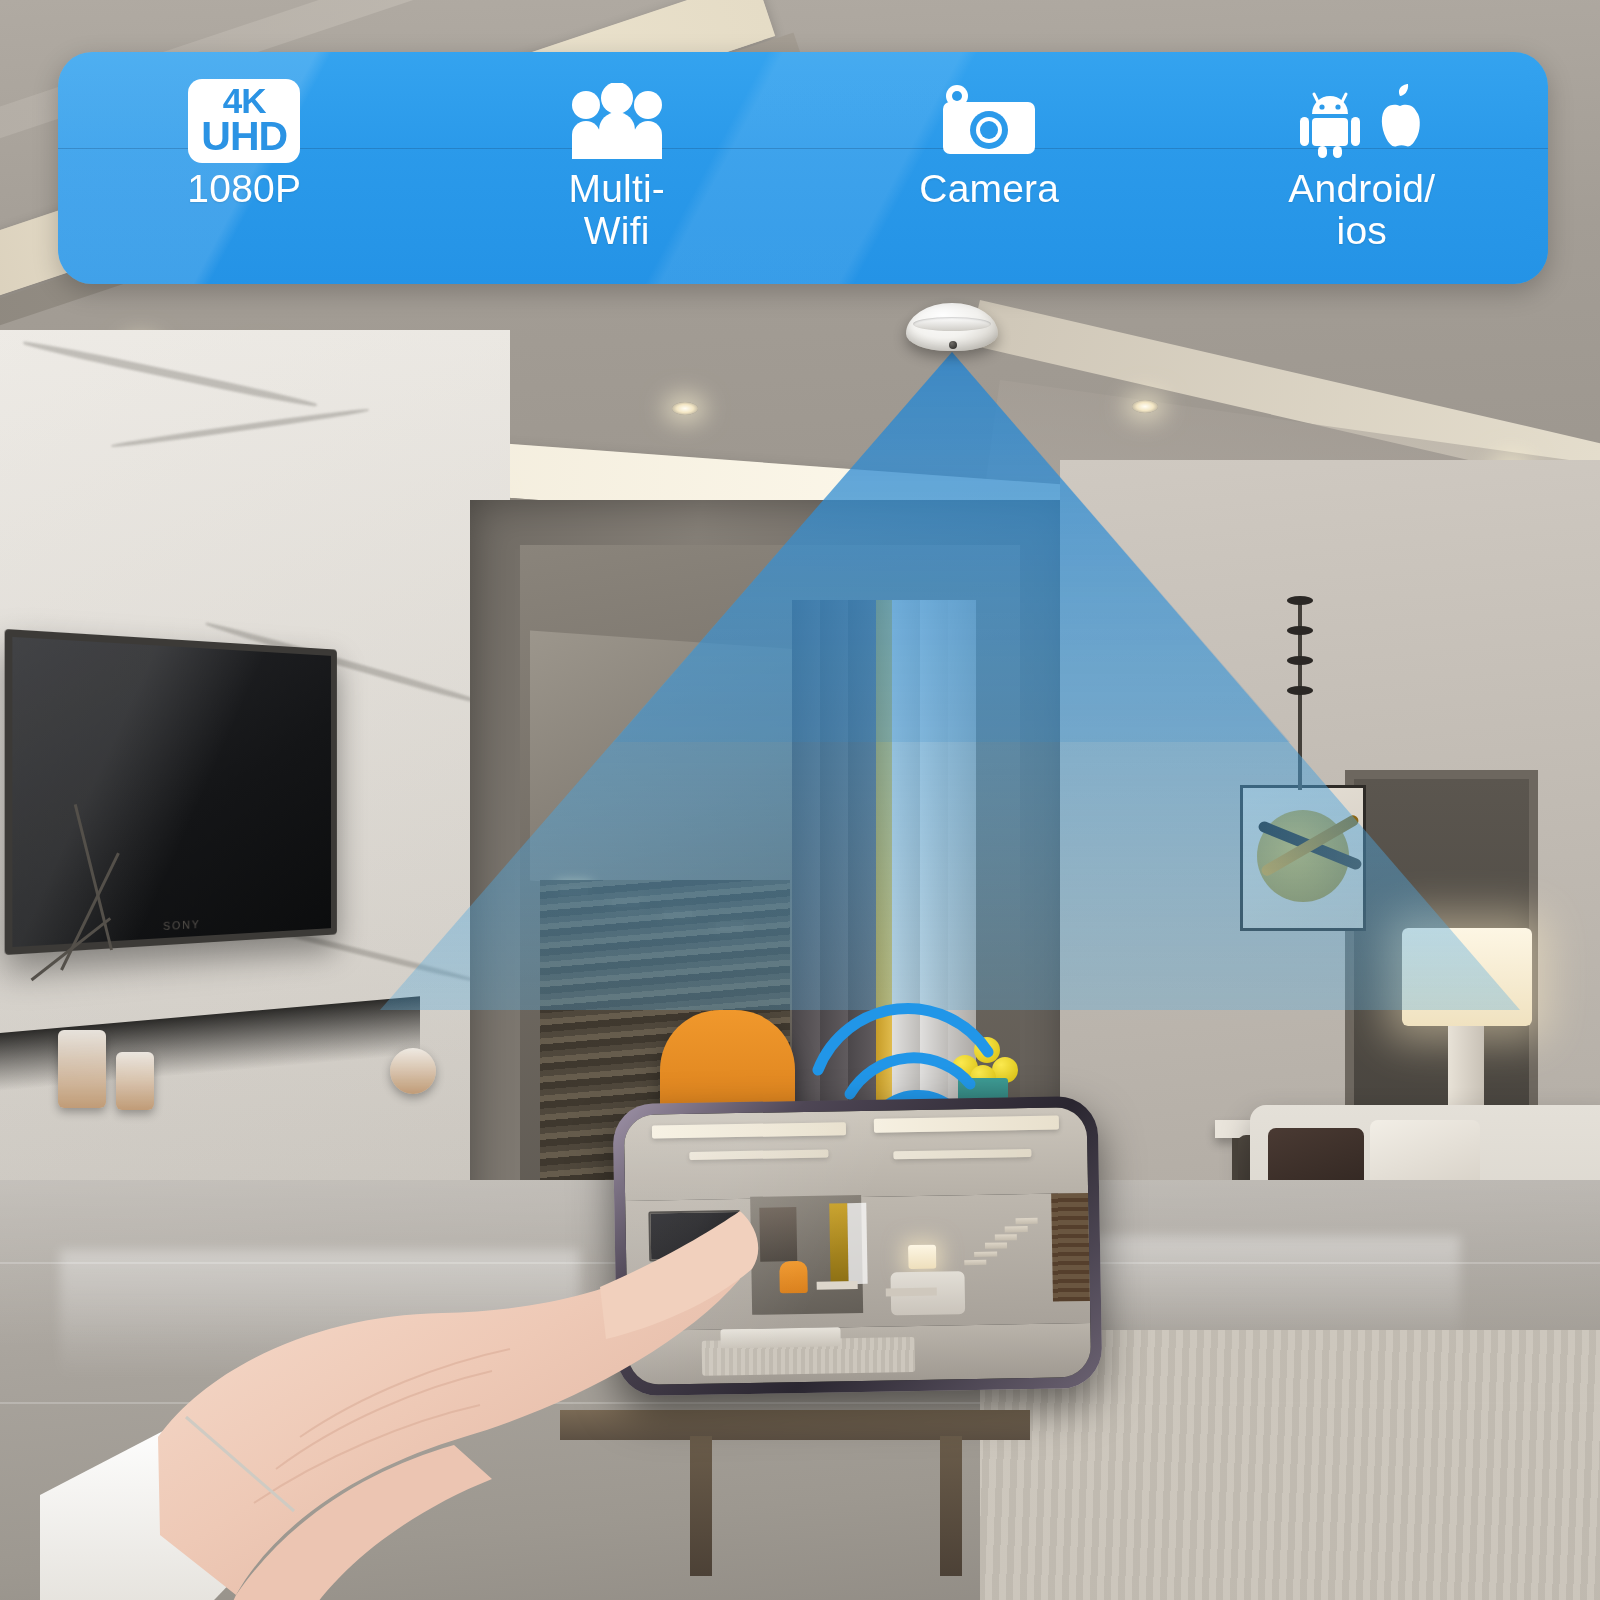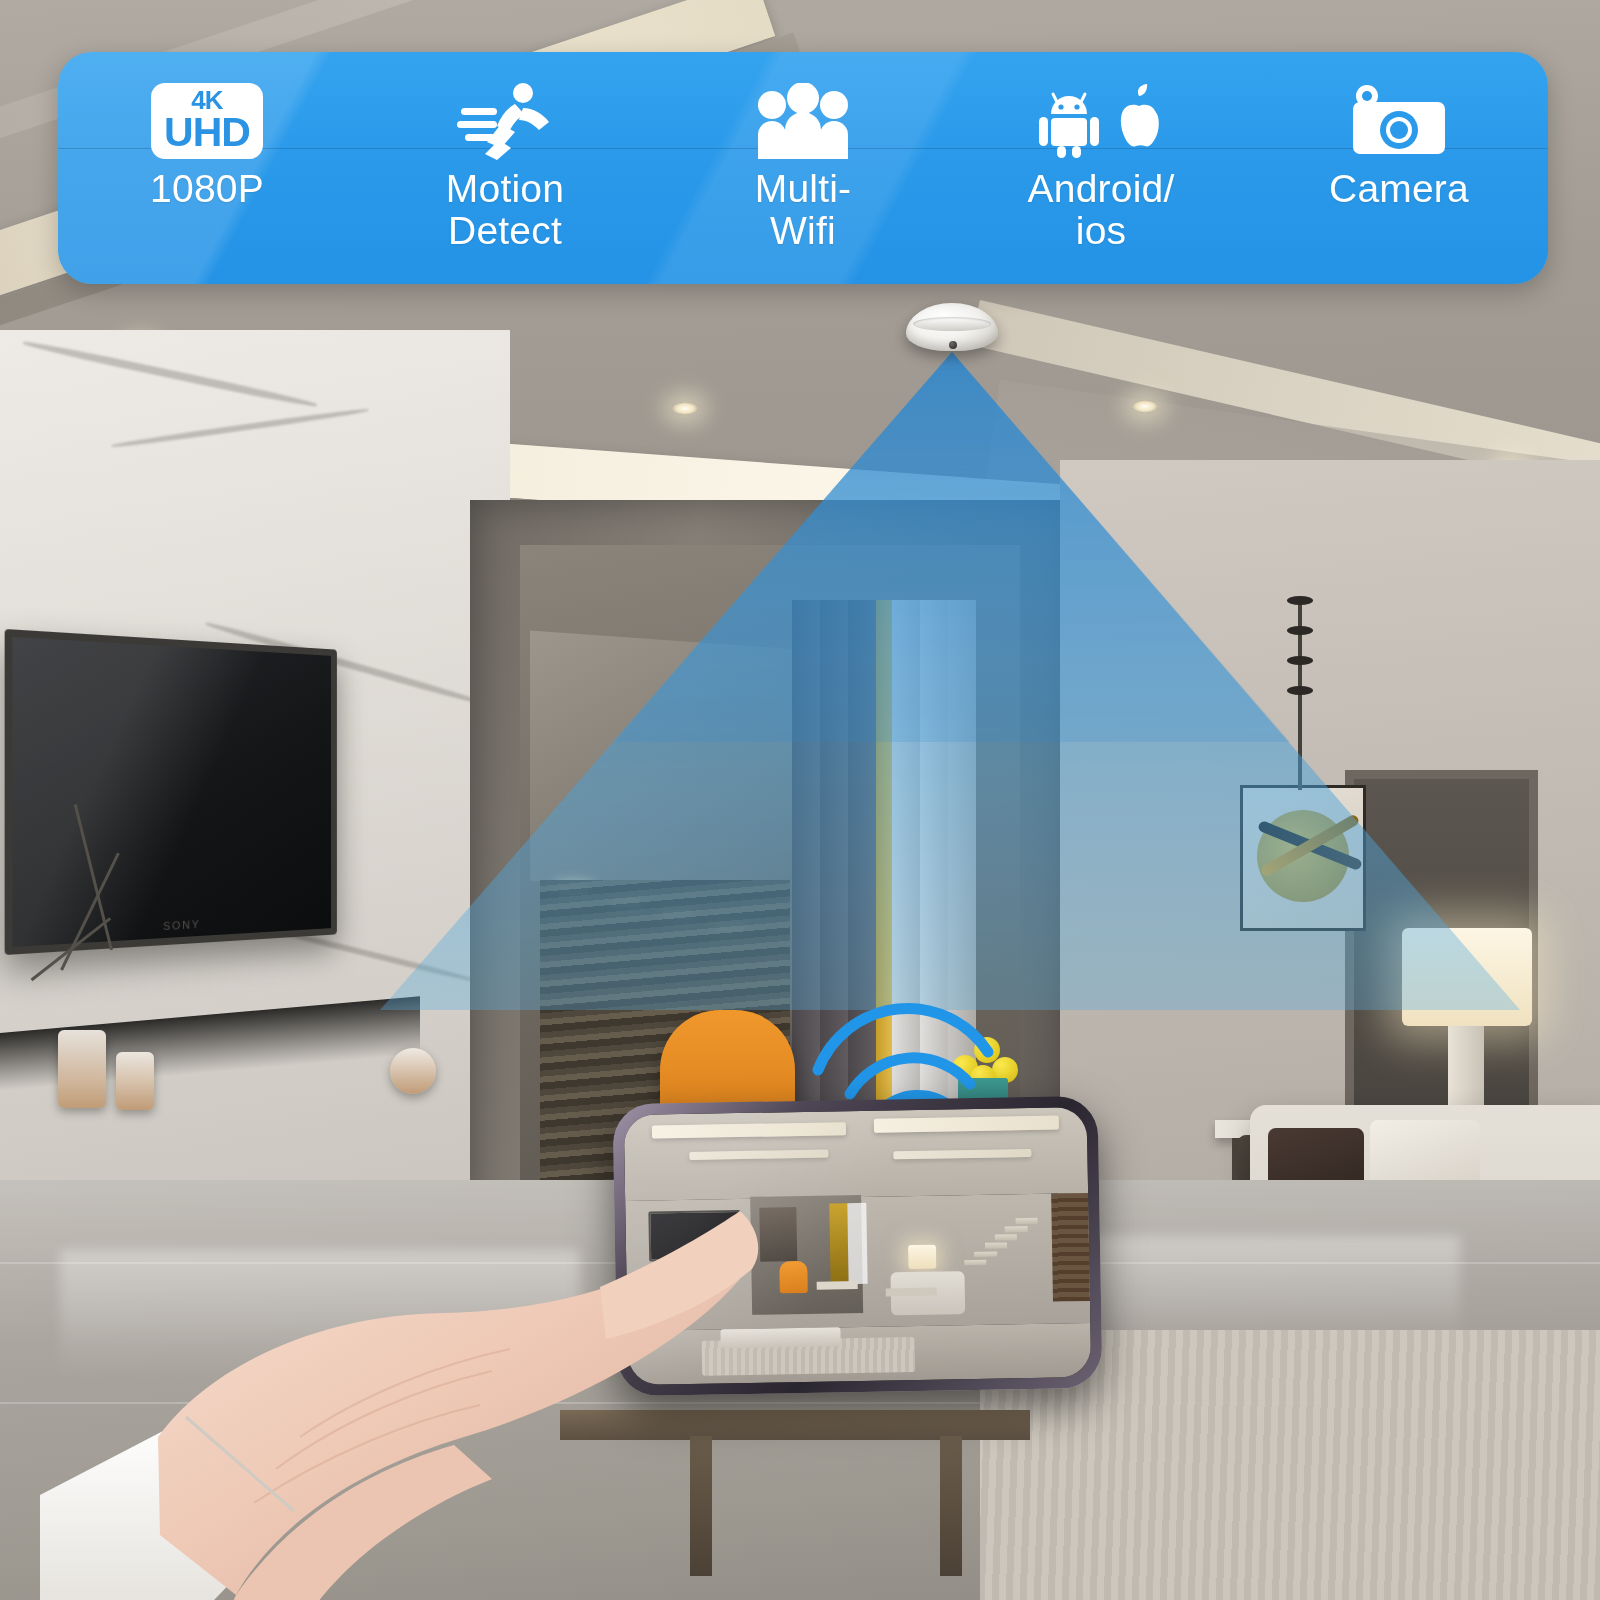--- a/index.html
+++ b/index.html
@@ -254,21 +254,21 @@
   }
   .f-icon{height:78px;display:flex;align-items:center;justify-content:center;margin-bottom:8px;}
   .f-label{
     color:#fff;font-size:39px;line-height:1.08;text-align:center;
     letter-spacing:.2px;text-shadow:0 1px 2px rgba(0,0,0,.10);
   }
   .uhd-box{
     background:#fff;border-radius:14px;padding:5px 13px 7px;
     display:flex;flex-direction:column;align-items:center;line-height:.95;
   }
-  .uhd-4k{color:#2b93e4;font-size:26px;font-weight:bold;letter-spacing:-1px;}
+  .uhd-4k{color:#2b93e4;font-size:35px;font-weight:bold;letter-spacing:-1px;}
   .uhd-txt{color:#2b93e4;font-size:41px;font-weight:bold;letter-spacing:-1px;}
 </style>
 </head>
 <body>
 
 <div id="stage">
 
   <div class="room">
 
     <div class="ceiling"></div>
@@ -485,87 +485,37 @@
       <div class="f-icon">
         <div class="uhd-box">
           <span class="uhd-4k">4K</span>
           <span class="uhd-txt">UHD</span>
         </div>
       </div>
       <div class="f-label">1080P</div>
     </div>
 
 
-    <div class="feature">
-      <div class="f-icon">
-        <svg width="96" height="78" viewBox="0 0 96 78">
-          <g fill="#fff">
-            <circle cx="66" cy="11" r="10"></circle>
-            <path d="M58 22 C 50 26, 44 34, 40 44 L 52 50 C 56 42, 60 36, 68 33 Z"></path>
-            <path d="M66 26 C 76 26, 86 32, 92 40 L 82 48 C 76 42, 70 38, 62 38 Z"></path>
-            <path d="M44 42 L 58 50 L 44 66 L 30 60 Z"></path>
-            <path d="M42 58 L 54 66 L 40 78 L 28 72 Z"></path>
-            <rect x="4" y="26" width="36" height="7" rx="3.5"></rect>
-            <rect x="0" y="39" width="40" height="7" rx="3.5"></rect>
-            <rect x="8" y="52" width="30" height="7" rx="3.5"></rect>
-          </g>
-        </svg>
-      </div>
-      <div class="f-label">
-        <span>Motion</span><br>
-        <span>Detect</span>
-      </div>
-    </div>
 
     <div class="feature">
       <div class="f-icon">
         <svg width="102" height="76" viewBox="0 0 102 76">
           <g fill="#fff">
             <circle cx="20" cy="22" r="14"></circle>
             <path d="M6 76 V 52 a14 14 0 0 1 28 0 V 76 Z"></path>
             <circle cx="82" cy="22" r="14"></circle>
             <path d="M68 76 V 52 a14 14 0 0 1 28 0 V 76 Z"></path>
             <circle cx="51" cy="15" r="16"></circle>
             <path d="M33 76 V 47 a18 18 0 0 1 36 0 V 76 Z"></path>
           </g>
         </svg>
       </div>
       <div class="f-label">
         <span>Multi-</span><br>
         <span>Wifi</span>
-      </div>
-    </div>
-
-    <div class="feature">
-      <div class="f-icon">
-        <svg width="132" height="74" viewBox="0 0 132 74">
-          <g fill="#fff">
-
-            <path d="M18 10 L 22 18" stroke="#fff" stroke-width="3" stroke-linecap="round"></path>
-            <path d="M50 10 L 46 18" stroke="#fff" stroke-width="3" stroke-linecap="round"></path>
-            <path d="M16 30 a18 18 0 0 1 36 0 Z"></path>
-            <circle cx="26" cy="23" r="2.6" fill="#2b9aea"></circle>
-            <circle cx="42" cy="23" r="2.6" fill="#2b9aea"></circle>
-            <rect x="16" y="34" width="36" height="28" rx="4"></rect>
-            <rect x="4" y="33" width="9" height="29" rx="4.5"></rect>
-            <rect x="55" y="33" width="9" height="29" rx="4.5"></rect>
-            <rect x="22" y="62" width="9" height="12" rx="4.5"></rect>
-            <rect x="37" y="62" width="9" height="12" rx="4.5"></rect>
-
-            <path d="M104 12 C 100 4, 108 0, 112 0 C 113 7, 108 12, 104 12 Z"></path>
-            <path d="M118 24 C 114 20, 108 20, 104 22 C 100 20, 94 20, 90 24
-                     C 84 30, 85 44, 90 54 C 93 60, 97 64, 101 62
-                     C 104 61, 107 61, 110 62 C 114 64, 118 59, 121 53
-                     C 124 47, 125 36, 122 30 C 120 27, 119 25, 118 24 Z"></path>
-          </g>
-        </svg>
-      </div>
-      <div class="f-label">
-        <span>Android/</span><br>
-        <span>ios</span>
       </div>
     </div>
 
     <div class="feature">
       <div class="f-icon">
         <svg width="100" height="74" viewBox="0 0 100 74">
           <g fill="#fff">
             <rect x="4" y="18" width="92" height="52" rx="7"></rect>
             <circle cx="18" cy="12" r="11"></circle>
             <rect x="68" y="24" width="24" height="12" rx="3"></rect>
@@ -574,14 +524,44 @@
           <circle cx="50" cy="46" r="13" fill="#fff"></circle>
           <circle cx="50" cy="46" r="9" fill="#2b9aea"></circle>
           <circle cx="18" cy="12" r="5" fill="#2b9aea"></circle>
         </svg>
       </div>
       <div class="f-label">
         <span>Camera</span>
       </div>
     </div>
 
+    <div class="feature">
+      <div class="f-icon">
+        <svg width="132" height="74" viewBox="0 0 132 74">
+          <g fill="#fff">
+
+            <path d="M18 10 L 22 18" stroke="#fff" stroke-width="3" stroke-linecap="round"></path>
+            <path d="M50 10 L 46 18" stroke="#fff" stroke-width="3" stroke-linecap="round"></path>
+            <path d="M16 30 a18 18 0 0 1 36 0 Z"></path>
+            <circle cx="26" cy="23" r="2.6" fill="#2b9aea"></circle>
+            <circle cx="42" cy="23" r="2.6" fill="#2b9aea"></circle>
+            <rect x="16" y="34" width="36" height="28" rx="4"></rect>
+            <rect x="4" y="33" width="9" height="29" rx="4.5"></rect>
+            <rect x="55" y="33" width="9" height="29" rx="4.5"></rect>
+            <rect x="22" y="62" width="9" height="12" rx="4.5"></rect>
+            <rect x="37" y="62" width="9" height="12" rx="4.5"></rect>
+
+            <path d="M104 12 C 100 4, 108 0, 112 0 C 113 7, 108 12, 104 12 Z"></path>
+            <path d="M118 24 C 114 20, 108 20, 104 22 C 100 20, 94 20, 90 24
+                     C 84 30, 85 44, 90 54 C 93 60, 97 64, 101 62
+                     C 104 61, 107 61, 110 62 C 114 64, 118 59, 121 53
+                     C 124 47, 125 36, 122 30 C 120 27, 119 25, 118 24 Z"></path>
+          </g>
+        </svg>
+      </div>
+      <div class="f-label">
+        <span>Android/</span><br>
+        <span>ios</span>
+      </div>
+    </div>
+
   </div>
 </div>
 
 </body></html>

